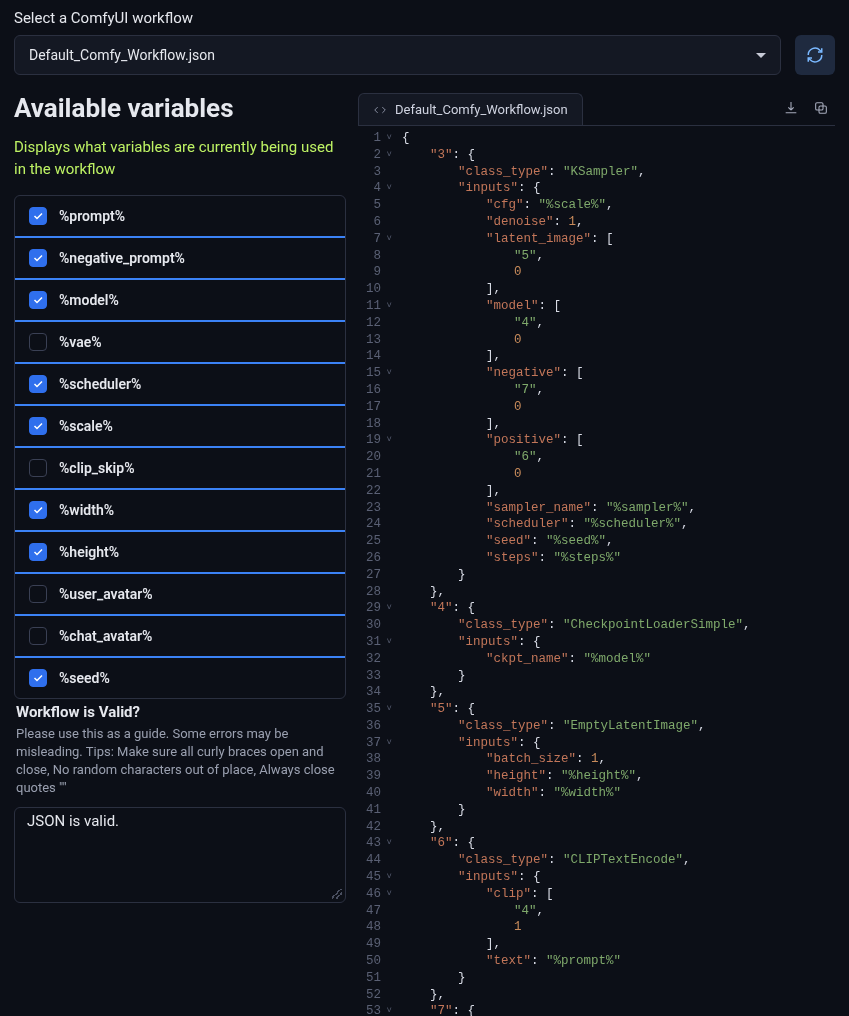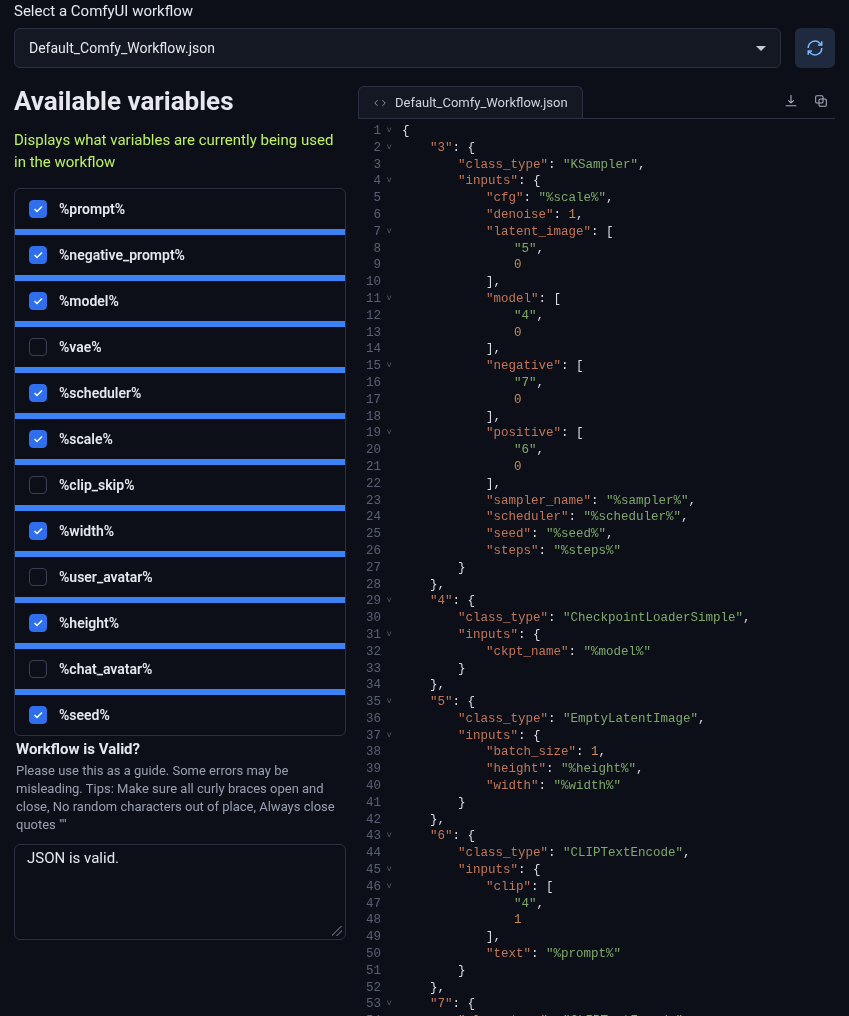--- a/index.html
+++ b/index.html
@@ -6,21 +6,21 @@
   html, body {
     width: 849px;
     height: 1016px;
     background: #0c0f17;
     color: #e6e8ee;
     font-family: -apple-system, BlinkMacSystemFont, "Segoe UI", Roboto, sans-serif;
     font-size: 14px;
     overflow: hidden;
   }
   .page { padding: 0 14px 14px 14px; }
-  .label-select { font-size: 15px; color: #e6e8ee; margin-bottom: 8px; padding-top: 2px; }
+  .label-select { font-size: 15px; color: #e6e8ee; margin-bottom: 8px; padding-top: 9px; }
   .select-row { display: flex; gap: 14px; align-items: stretch; margin-bottom: 18px; }
   .select {
     flex: 1;
     background: #141823;
     border: 1px solid #2b3040;
     border-radius: 6px;
     height: 40px;
     display: flex;
     align-items: center;
     justify-content: space-between;
@@ -49,21 +49,21 @@
   h2.avail { font-size: 26px; font-weight: 700; margin-bottom: 14px; }
   .desc { font-size: 15px; color: #bef264; line-height: 1.45; margin-bottom: 14px; }
   .var-list {
     border: 1px solid #2b3040;
     border-radius: 6px;
     overflow: hidden;
   }
   .var-item {
     display: flex; align-items: center; gap: 12px;
     padding: 11px 14px;
-    border-bottom: 6px solid #3b82f6;
+    border-bottom: 2px solid #3b82f6;
     font-weight: 600;
   }
   .var-item:last-child { border-bottom: none; }
   .cb {
     width: 18px; height: 18px; border-radius: 4px;
     border: 1px solid #3a4054;
     display: flex; align-items: center; justify-content: center;
     flex-shrink: 0;
   }
   .cb.checked { background: #2f6fed; border-color: #2f6fed; }
@@ -215,30 +215,30 @@
           </div>
           <div class="var-item">
             <span class="cb checked">
               <svg viewBox="0 0 24 24">
                 <path d="M5 12l5 5L20 7"></path>
               </svg>
             </span>
             <span>%width%</span>
           </div>
           <div class="var-item">
+            <span class="cb checked">
+              <svg viewBox="0 0 24 24">
+                <path d="M5 12l5 5L20 7"></path>
+              </svg>
+            </span>
+            <span>%height%</span>
+          </div>
+          <div class="var-item">
             <span class="cb"></span>
             <span>%user_avatar%</span>
-          </div>
-          <div class="var-item">
-            <span class="cb checked">
-              <svg viewBox="0 0 24 24">
-                <path d="M5 12l5 5L20 7"></path>
-              </svg>
-            </span>
-            <span>%height%</span>
           </div>
           <div class="var-item">
             <span class="cb"></span>
             <span>%chat_avatar%</span>
           </div>
           <div class="var-item">
             <span class="cb checked">
               <svg viewBox="0 0 24 24">
                 <path d="M5 12l5 5L20 7"></path>
               </svg>

